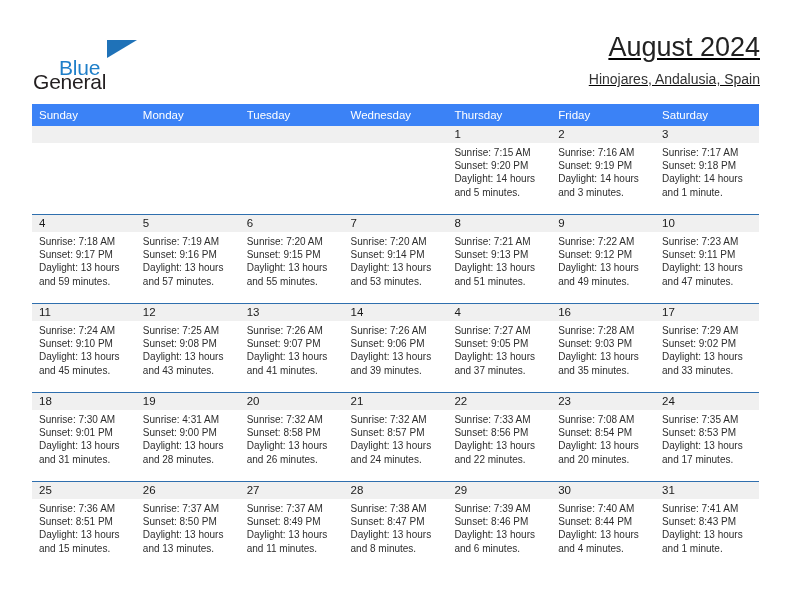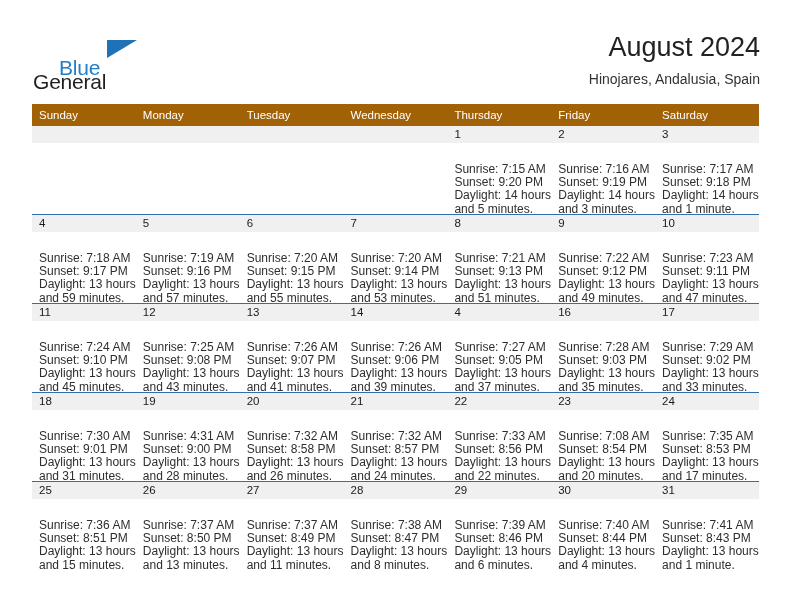--- a/index.html
+++ b/index.html
@@ -61,20 +61,21 @@
     font-size: 21px;
     letter-spacing: -0.2px;
     color: #1f7fc9;
     font-family: "Liberation Sans", sans-serif;
   }
   .title-block {
     position: absolute;
     right: 0;
     top: 0;
     text-align: right;
+    text-decoration: underline;
   }
   .cal-title {
     font-size: 27px;
     color: #222222;
     font-weight: normal;
     line-height: 34px;
     white-space: nowrap;
   }
   .cal-subtitle {
     font-size: 14px;
@@ -88,21 +89,21 @@
   
   .calendar {
     position: absolute;
     left: 32px;
     top: 104px;
     width: 727px;
     border-collapse: collapse;
     table-layout: fixed;
   }
   .calendar th {
-    background: #a16207;
+    background: #3b82f6;
     color: #ffffff;
     font-size: 11.5px;
     font-weight: normal;
     text-align: left;
     padding: 5px 0 5px 7px;
     height: 11px;
     line-height: 12px;
   }
   .calendar td {
     vertical-align: top;
@@ -124,22 +125,22 @@
   .daynum {
     background: #f0f0f0;
     height: 17px;
     line-height: 17px;
     font-size: 11.5px;
     color: #1a1a1a;
     padding-left: 7px;
     box-sizing: border-box;
   }
   .cell-body {
-    padding: 20px 6px 0 7px;
-    font-size: 12px;
+    padding: 3px 6px 0 7px;
+    font-size: 10px;
     line-height: 13.2px;
     color: #2e2e2e;
   }
   .cell-body div {
     white-space: nowrap;
   }
   .cell-empty .daynum {
     background: #f0f0f0;
   }
 </style>

